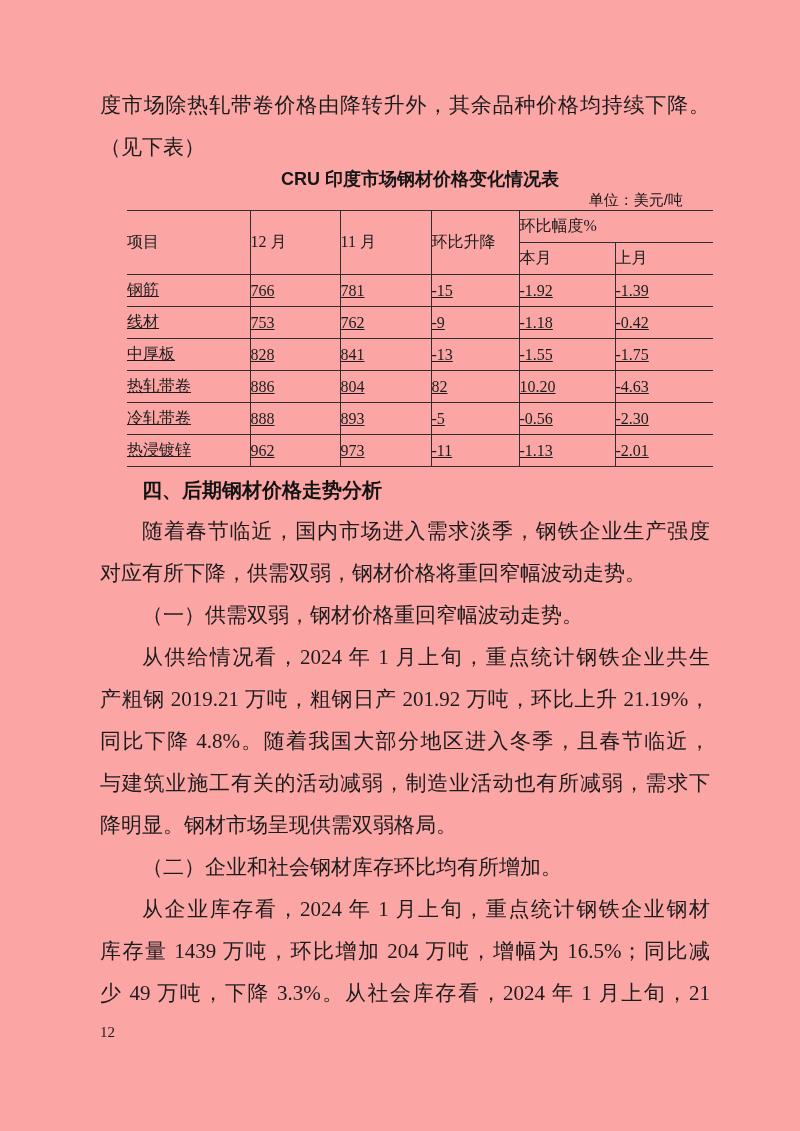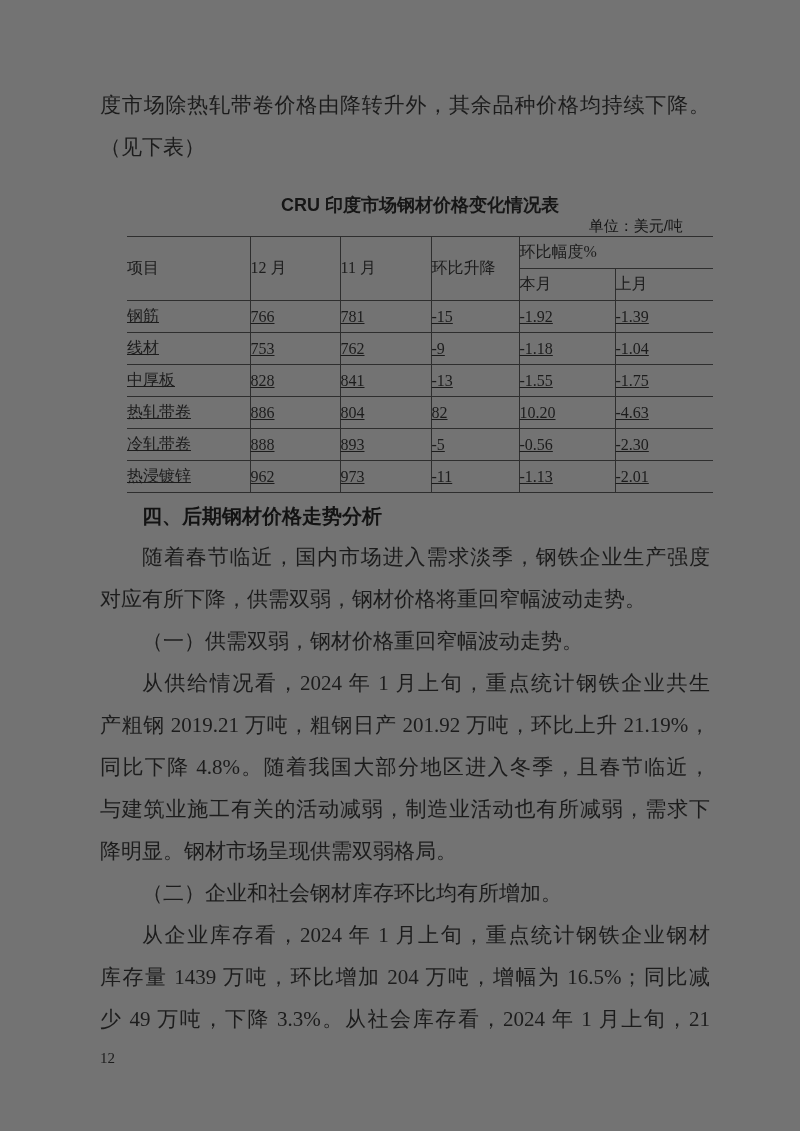--- a/index.html
+++ b/index.html
@@ -1,20 +1,20 @@
 <!DOCTYPE html>
 <html lang="zh"><head>
 <meta charset="utf-8">
 <style>
   html, body { margin: 0; padding: 0; background: #ffffff; }
   .page {
     position: relative;
     width: 800px;
     height: 1131px;
-    background: #737373;
+    background: #fca5a5;
     overflow: hidden;
     color: #1c1c1c;
     font-family: "Liberation Serif", "DejaVu Serif", serif;
   }
   .content { padding: 84px 90px 0 100px; }
 
   .line {
     font-size: 21px;
     line-height: 42px;
     white-space: nowrap;
@@ -22,21 +22,21 @@
   }
   .jl {
     white-space: normal;
     text-align: justify;
     text-align-last: justify;
   }
   .ind { text-indent: 42px; }
 
   .tbl-wrap { margin-left: 27px; width: 586px; }
   .tbl-title {
-    margin-top: 26px;
+    margin-top: 0;
     font-family: "Liberation Sans", "DejaVu Sans", sans-serif;
     font-weight: 700;
     font-size: 18px;
     line-height: 22px;
     text-align: center;
     color: #161616;
   }
   .tbl-unit {
     font-family: "Liberation Sans", "DejaVu Sans", sans-serif;
     font-weight: 400;
@@ -130,21 +130,21 @@
               <td>-15</td>
               <td>-1.92</td>
               <td class="edge-r">-1.39</td>
             </tr>
             <tr>
               <td class="edge-l">线材</td>
               <td>753</td>
               <td>762</td>
               <td>-9</td>
               <td>-1.18</td>
-              <td class="edge-r">-1.04</td>
+              <td class="edge-r">-0.42</td>
             </tr>
             <tr>
               <td class="edge-l">中厚板</td>
               <td>828</td>
               <td>841</td>
               <td>-13</td>
               <td>-1.55</td>
               <td class="edge-r">-1.75</td>
             </tr>
             <tr>

